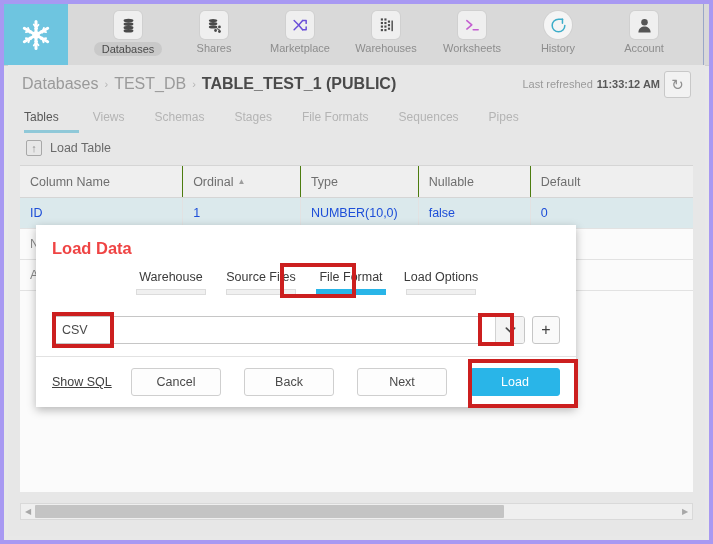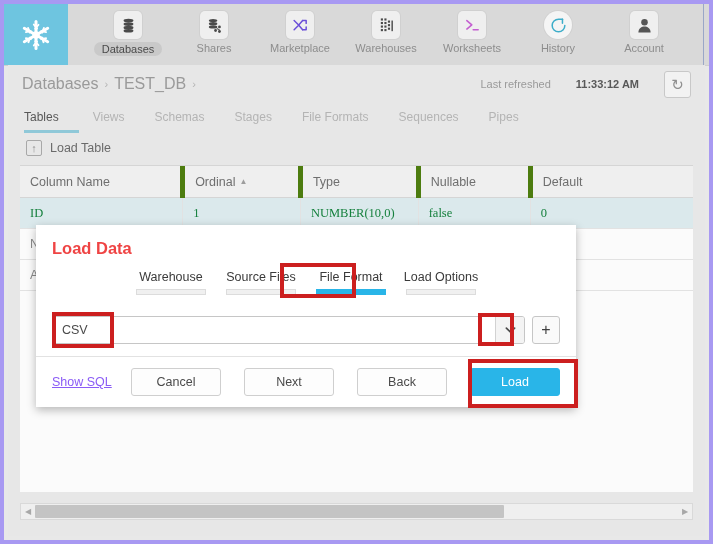--- a/index.html
+++ b/index.html
@@ -110,21 +110,21 @@
     gap: 6px;
     white-space: nowrap;
   }
   #breadcrumb .crumb { cursor: pointer; }
   #breadcrumb .sep { font-size: 11px; color: #b4b4b4; }
   #breadcrumb .current { color: #4a4a4a; font-weight: bold; cursor: default; }
   #refreshwrap {
     margin-left: auto;
     display: flex;
     align-items: center;
-    gap: 25px;
+    gap: 4px;
   }
   #refreshlabel { font-size: 11px; color: #9a9a9a; }
   #refreshtime { font-size: 11px; color: #585858; font-weight: bold; }
   #refreshbtn {
     width: 25px; height: 25px;
     background: #f2f2f2;
     border: 1px solid #c8c8c8;
     border-radius: 3px;
     display: flex; align-items: center; justify-content: center;
     cursor: pointer;
@@ -192,35 +192,35 @@
     width: 100%;
     border-collapse: collapse;
     font-size: 12.5px;
     table-layout: fixed;
   }
   table.grid th {
     text-align: left;
     font-weight: normal;
     color: #6f6f6f;
     background: #efefef;
-    border-right: 5px solid #4d7c0f;
+    border-right: 1px solid #4d7c0f;
     border-bottom: 1px solid #d5d5d5;
     padding: 8px 10px;
     height: 15px;
   }
   table.grid td {
     color: #8a8a8a;
     border-right: 1px solid #e2e2e2;
     border-bottom: 1px solid #e2e2e2;
     padding: 7px 10px;
     height: 16px;
     overflow: hidden;
     white-space: nowrap;
   }
-  table.grid tr.sel td { background: #dbe9ec; color: #15803d; font-family: Liberation Serif, serif; }
+  table.grid tr.sel td { background: #dbe9ec; color: #1d4ed8; }
   .sortarrow { font-size: 8px; color: #9d9d9d; margin-left: 4px; vertical-align: 2px; }
   
   #hscroll {
     position: absolute;
     left: 12px; right: 12px; bottom: 16px;
     height: 17px;
     background: #efefef;
     border: 1px solid #d9d9d9;
     box-sizing: border-box;
     display: flex;
@@ -347,21 +347,21 @@
   #modal-footer {
     position: absolute;
     left: 0; right: 0; top: 132px; bottom: 0;
     display: flex;
     align-items: center;
     padding: 0 16px;
     box-sizing: border-box;
   }
   #showsql {
     font-size: 12.5px;
-    color: #8b5cf6;
+    color: #404040;
     text-decoration: underline;
     cursor: pointer;
   }
   #footbtns {
     margin-left: auto;
     display: flex;
     align-items: center;
     gap: 23px;
   }
   .fbtn {
@@ -527,20 +527,21 @@
   </div>
 
   <div id="content">
 
     <div id="breadcrumbbar">
       <div id="breadcrumb">
         <span class="crumb">Databases</span>
         <span class="sep">›</span>
         <span class="crumb">TEST_DB</span>
         <span class="sep">›</span>
+        <span class="current">TABLE_TEST_1 (PUBLIC)</span>
       </div>
       <div id="refreshwrap">
         <span id="refreshlabel">Last refreshed</span>
         <span id="refreshtime">11:33:12 AM</span>
         <div id="refreshbtn">
           <span>↻</span>
         </div>
       </div>
     </div>
 
@@ -647,22 +648,22 @@
       </div>
       <div id="fmt-plus">+</div>
     </div>
 
     <div id="modal-sep"></div>
 
     <div id="modal-footer">
       <div id="showsql">Show SQL</div>
       <div id="footbtns">
         <div class="fbtn">Cancel</div>
+        <div class="fbtn">Back</div>
         <div class="fbtn">Next</div>
-        <div class="fbtn">Back</div>
         <div class="fbtn primary">Load</div>
       </div>
     </div>
   </div>
 
   <div class="redbox" id="rb-fileformat"></div>
   <div class="redbox" id="rb-csv"></div>
   <div class="redbox" id="rb-caret"></div>
   <div class="redbox" id="rb-load"></div>
 

